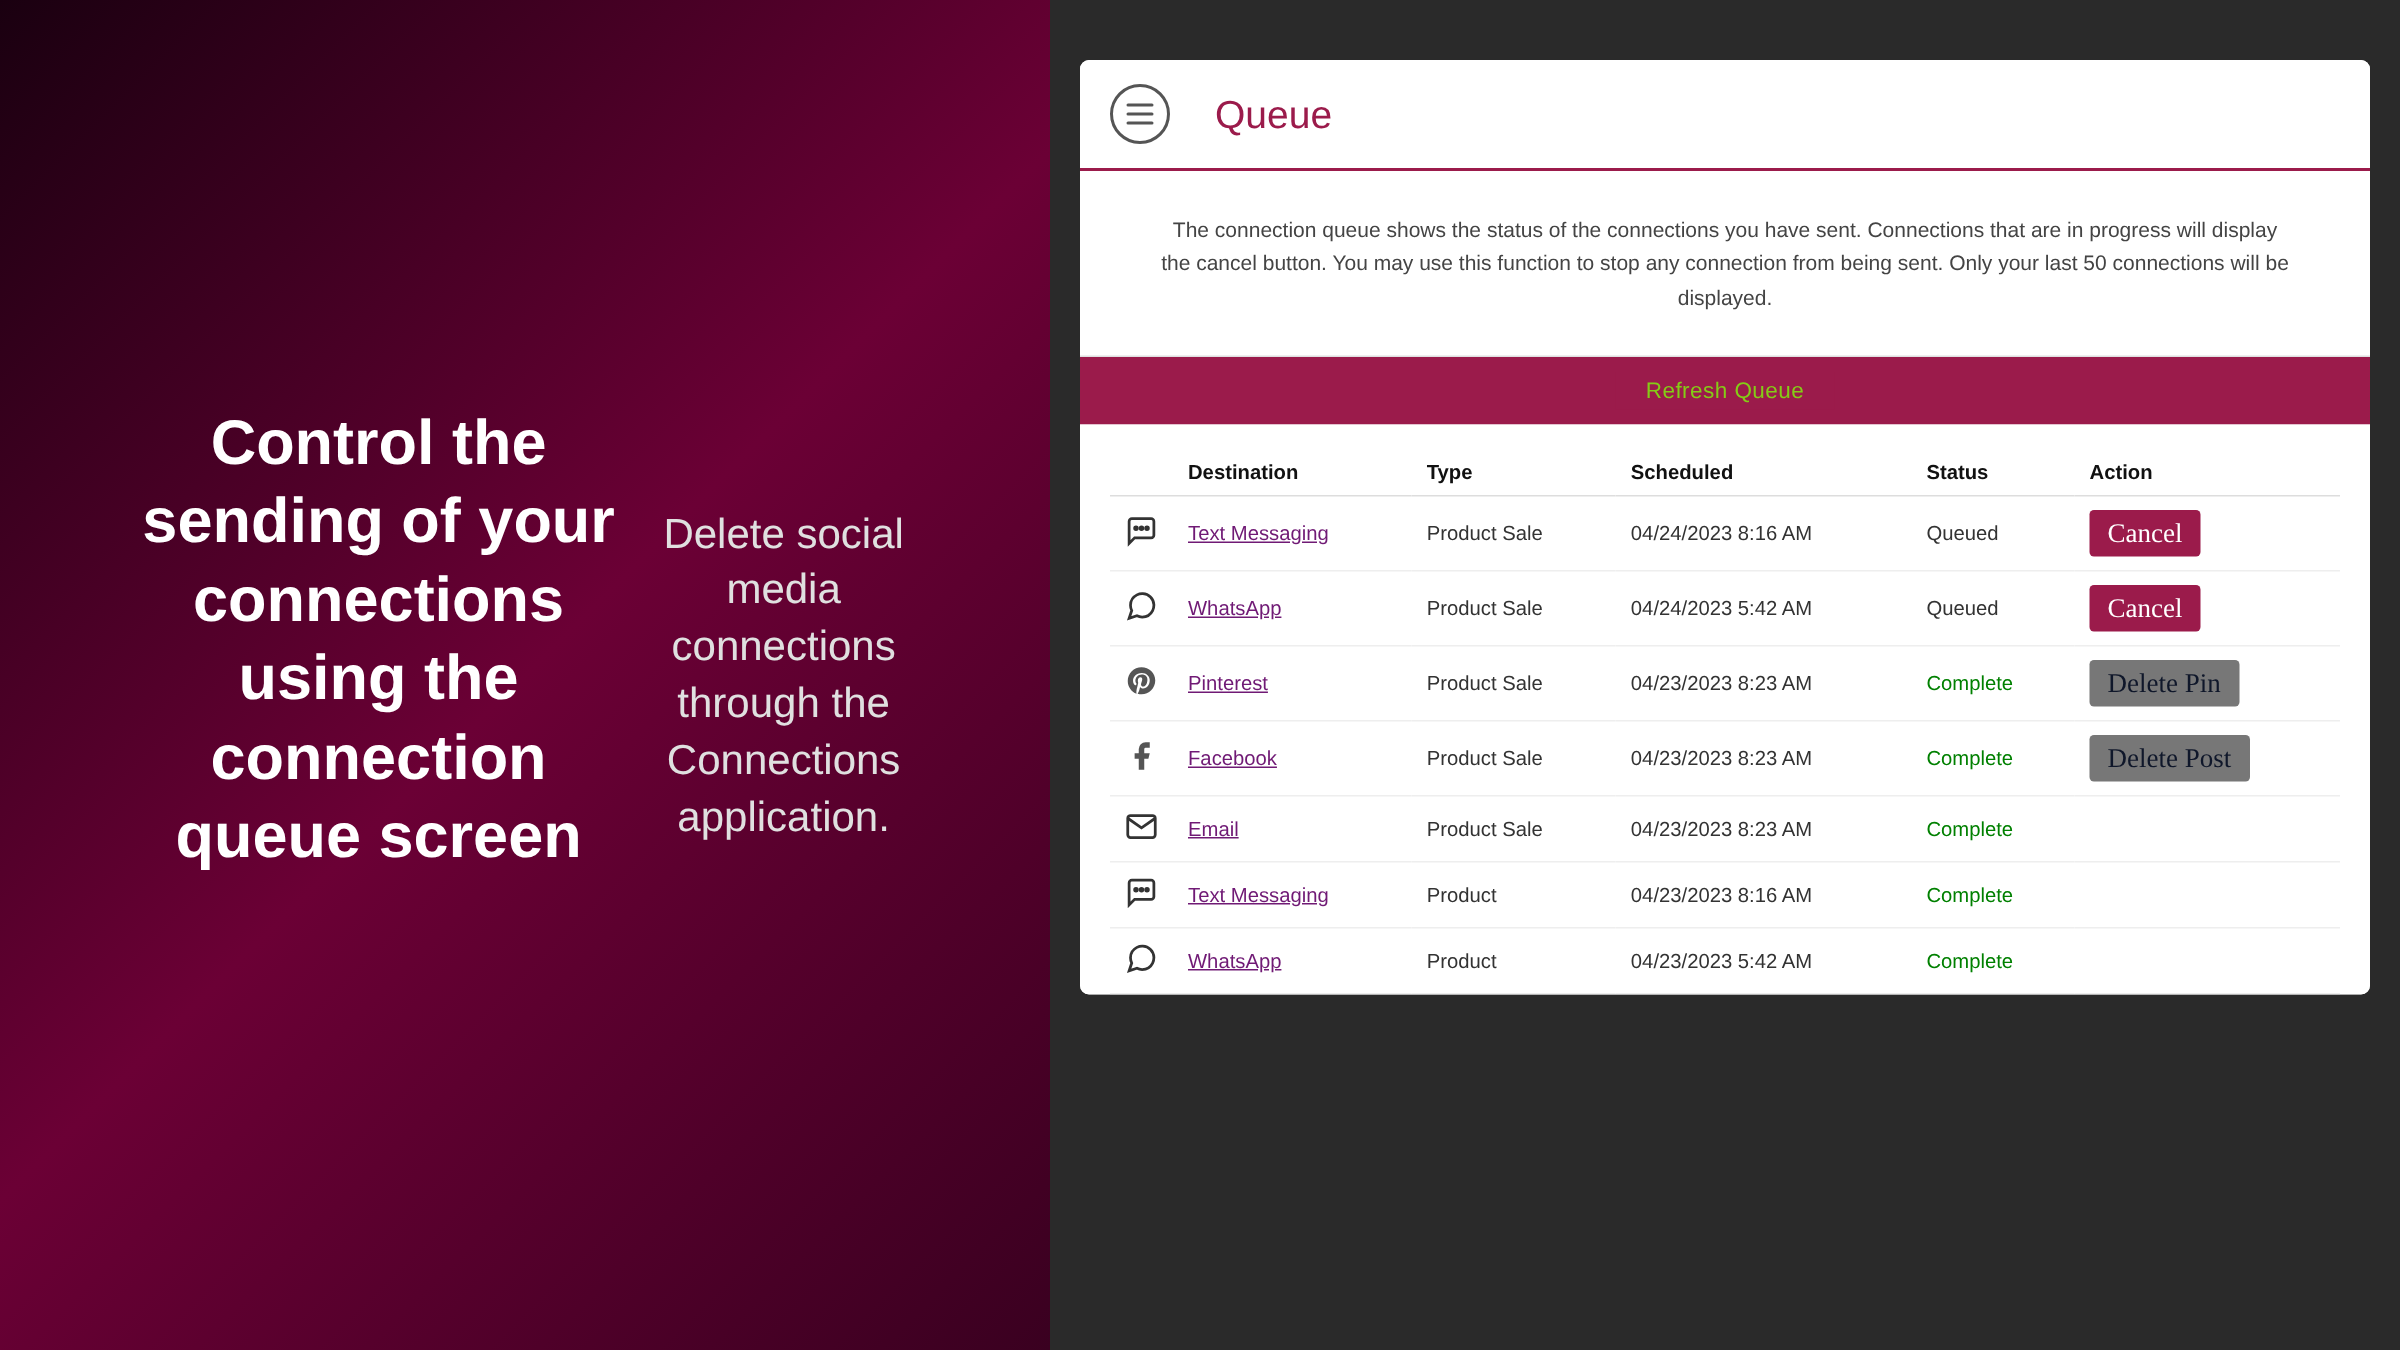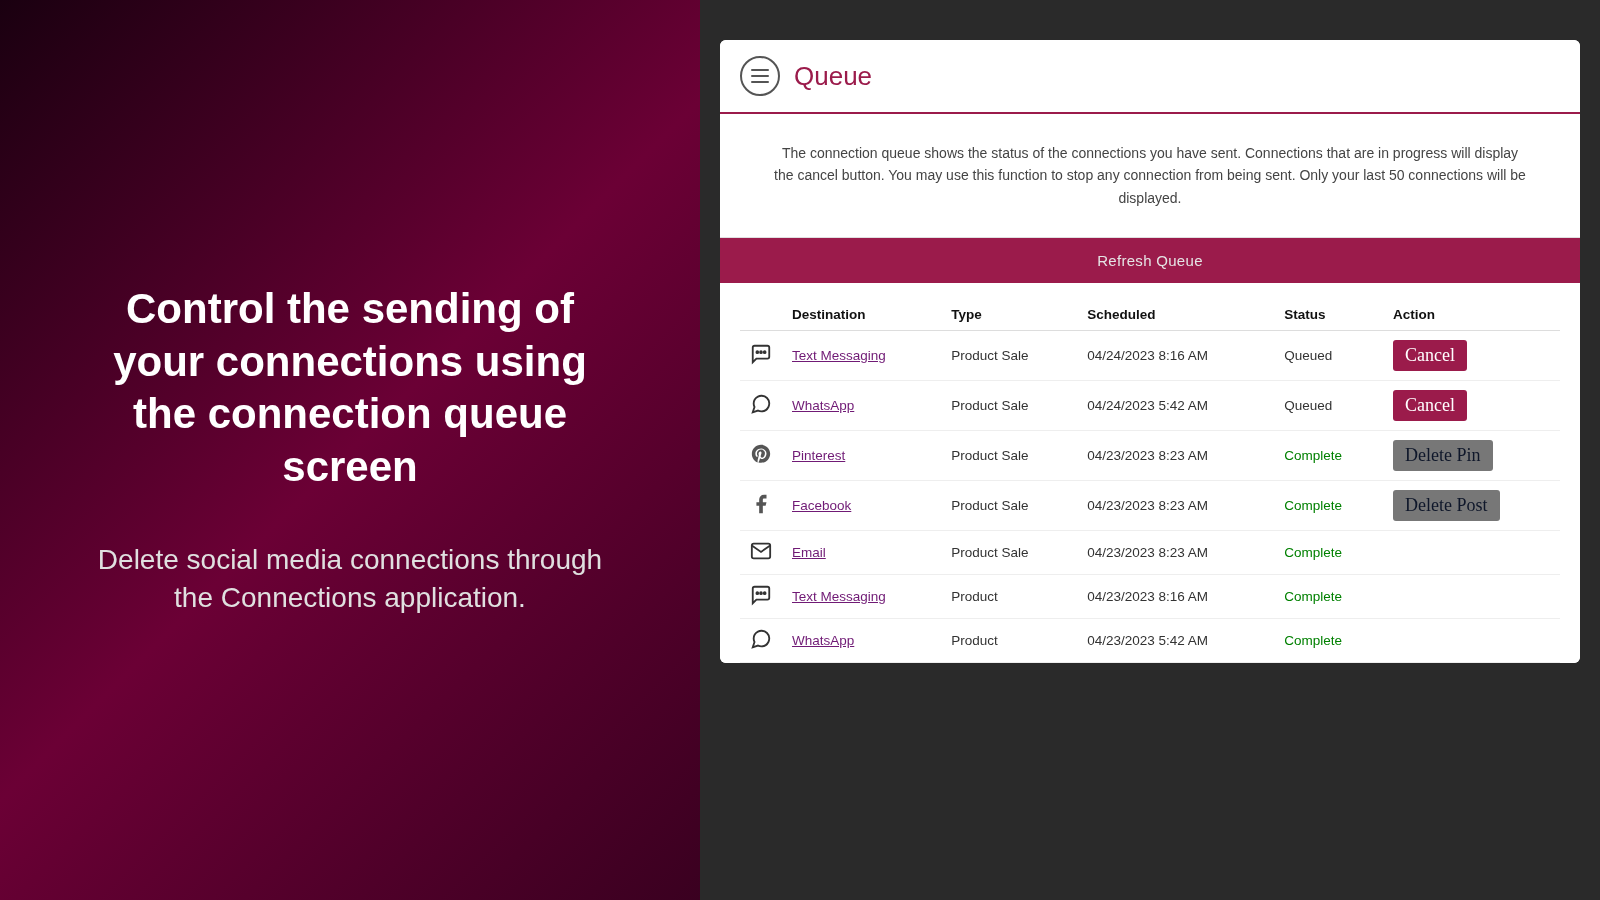--- a/index.html
+++ b/index.html
@@ -11,21 +11,20 @@
       font-family: 'Segoe UI', Arial, sans-serif;
       display: flex;
     }
 
     
     .left-panel {
       width: 700px;
       height: 900px;
       background: linear-gradient(135deg, #1a0010 0%, #6b0035 50%, #3a0020 100%);
       display: flex;
-      flex-direction: column;
       align-items: center;
       justify-content: center;
       padding: 60px 80px;
     }
 
     .left-panel .headline {
       color: #ffffff;
       font-size: 42px;
       font-weight: 700;
       text-align: center;
@@ -60,21 +59,21 @@
       max-width: 860px;
       overflow: hidden;
     }
 
     
     .queue-header {
       background: #ffffff;
       padding: 16px 20px;
       display: flex;
       align-items: center;
-      gap: 14px;
+      gap: 30px;
       border-bottom: 2px solid #9b1b4b;
     }
 
     .menu-icon-circle {
       width: 40px;
       height: 40px;
       border-radius: 50%;
       border: 2px solid #555;
       display: flex;
       flex-direction: column;
@@ -110,21 +109,21 @@
 
     
     .refresh-bar {
       background: #9b1b4b;
       padding: 10px;
       text-align: center;
     }
 
     .refresh-btn {
       background: #9b1b4b;
-      color: #e5e5e5;
+      color: #84cc16;
       border: none;
       font-size: 15px;
       cursor: pointer;
       padding: 4px 20px;
       letter-spacing: 0.3px;
     }
 
     
     .queue-table-wrapper {
       background: #ffffff;

